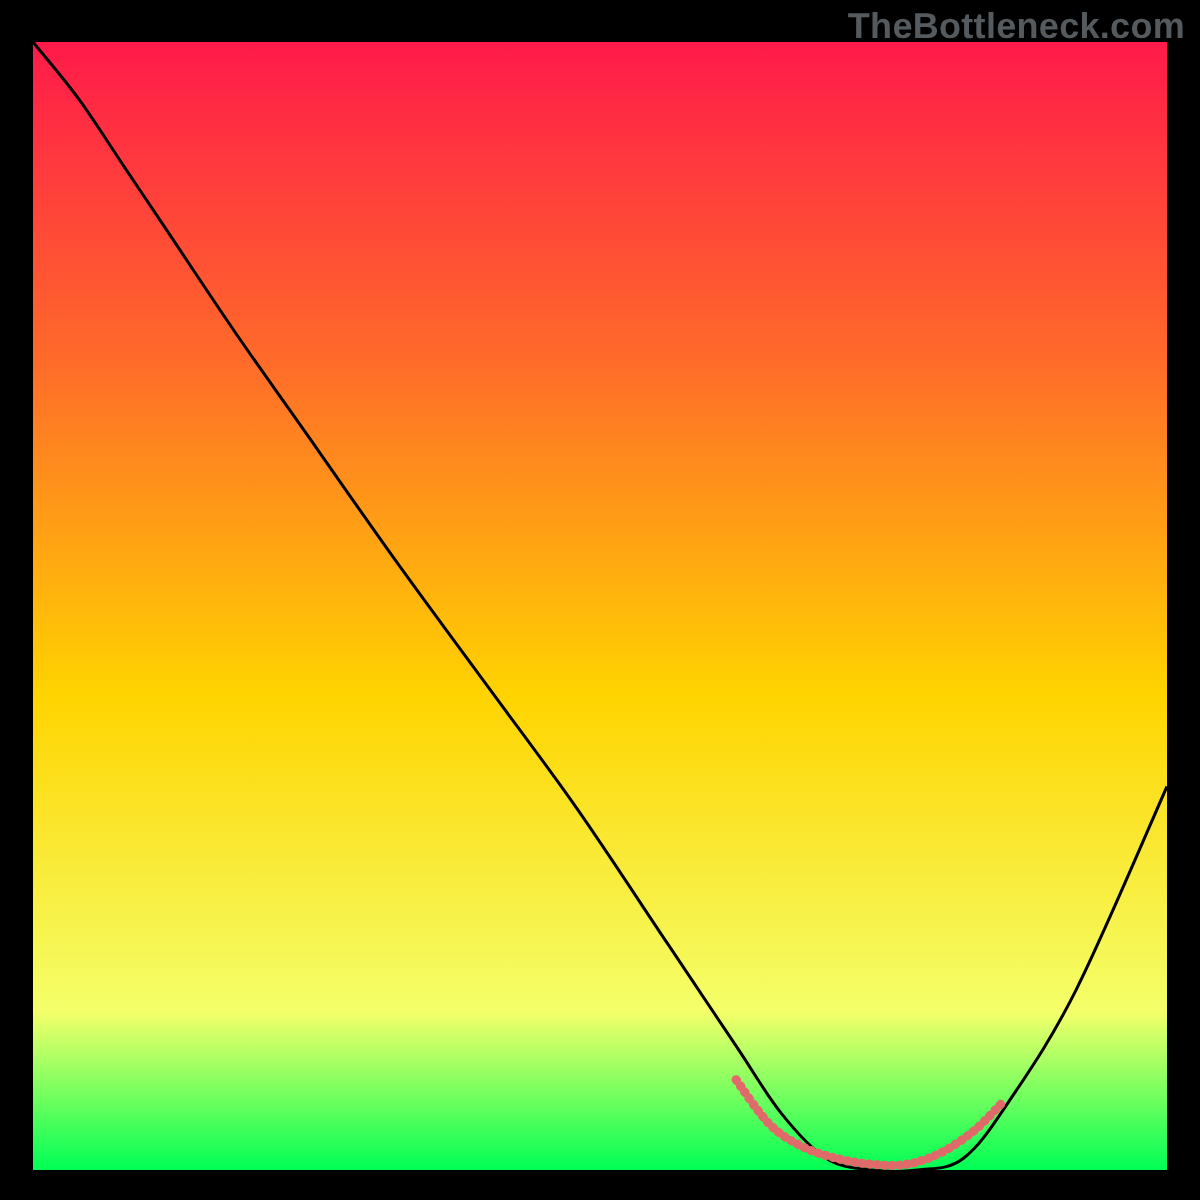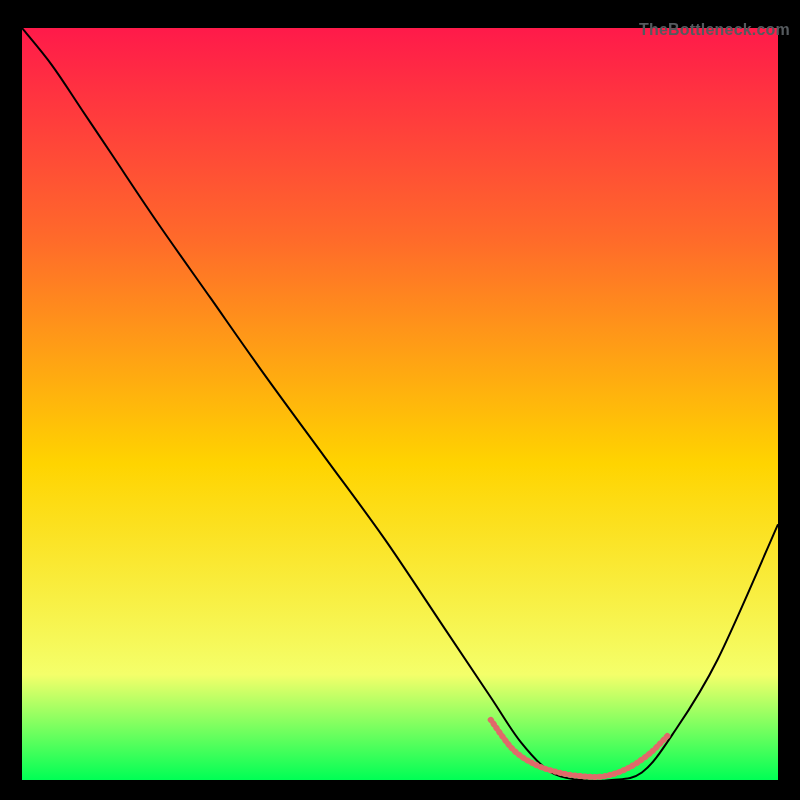--- a/index.html
+++ b/index.html
@@ -5,24 +5,24 @@
   html, body {
     margin: 0;
     padding: 0;
     width: 800px;
     height: 800px;
     background: #000;
     overflow: hidden;
   }
   .watermark {
     position: absolute;
-    top: 21px;
+    top: 4px;
     right: 10px;
     font-family: Arial, Helvetica, sans-serif;
-    font-size: 16px;
+    font-size: 24px;
     font-weight: bold;
     color: #555a5e;
     letter-spacing: 0.2px;
     z-index: 10;
   }
   .frame {
     position: absolute;
     left: 22px;
     top: 28px;
     width: 756px;

